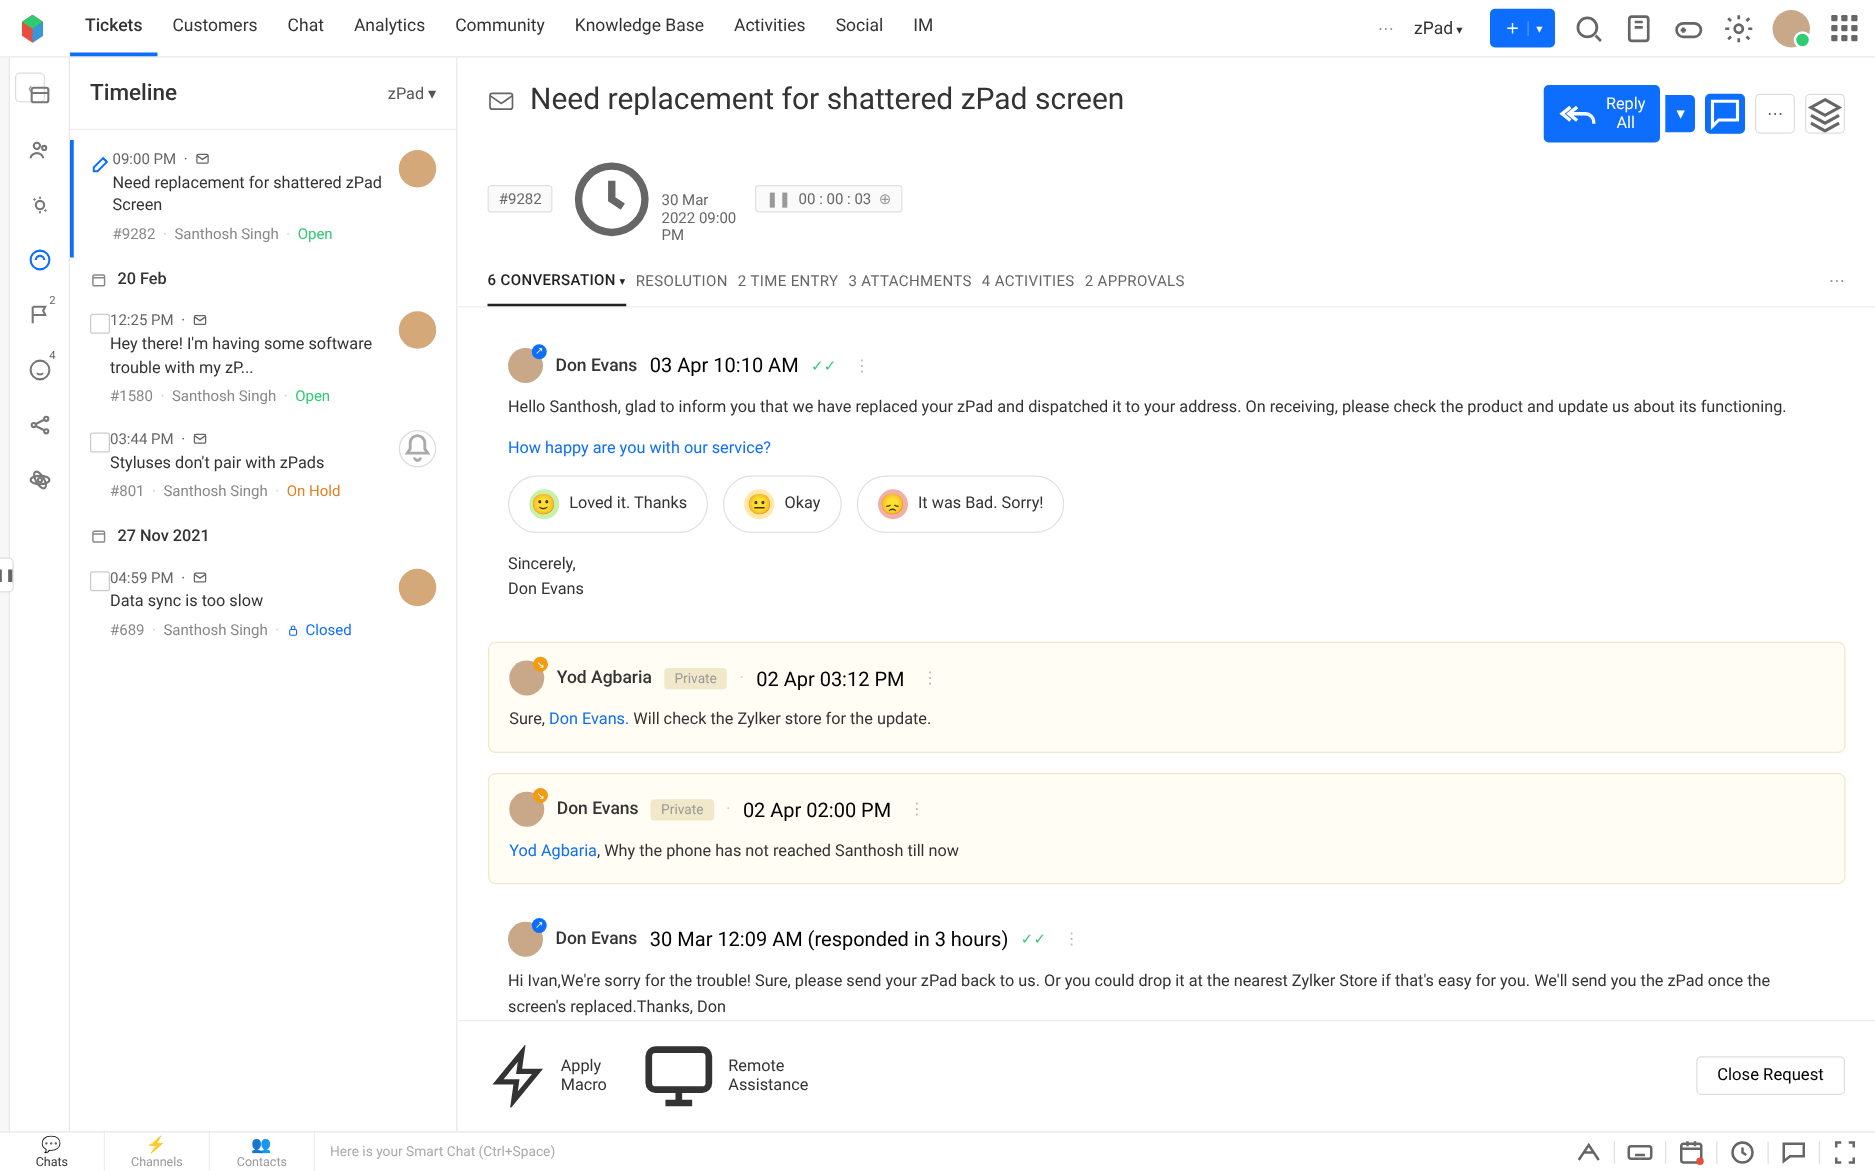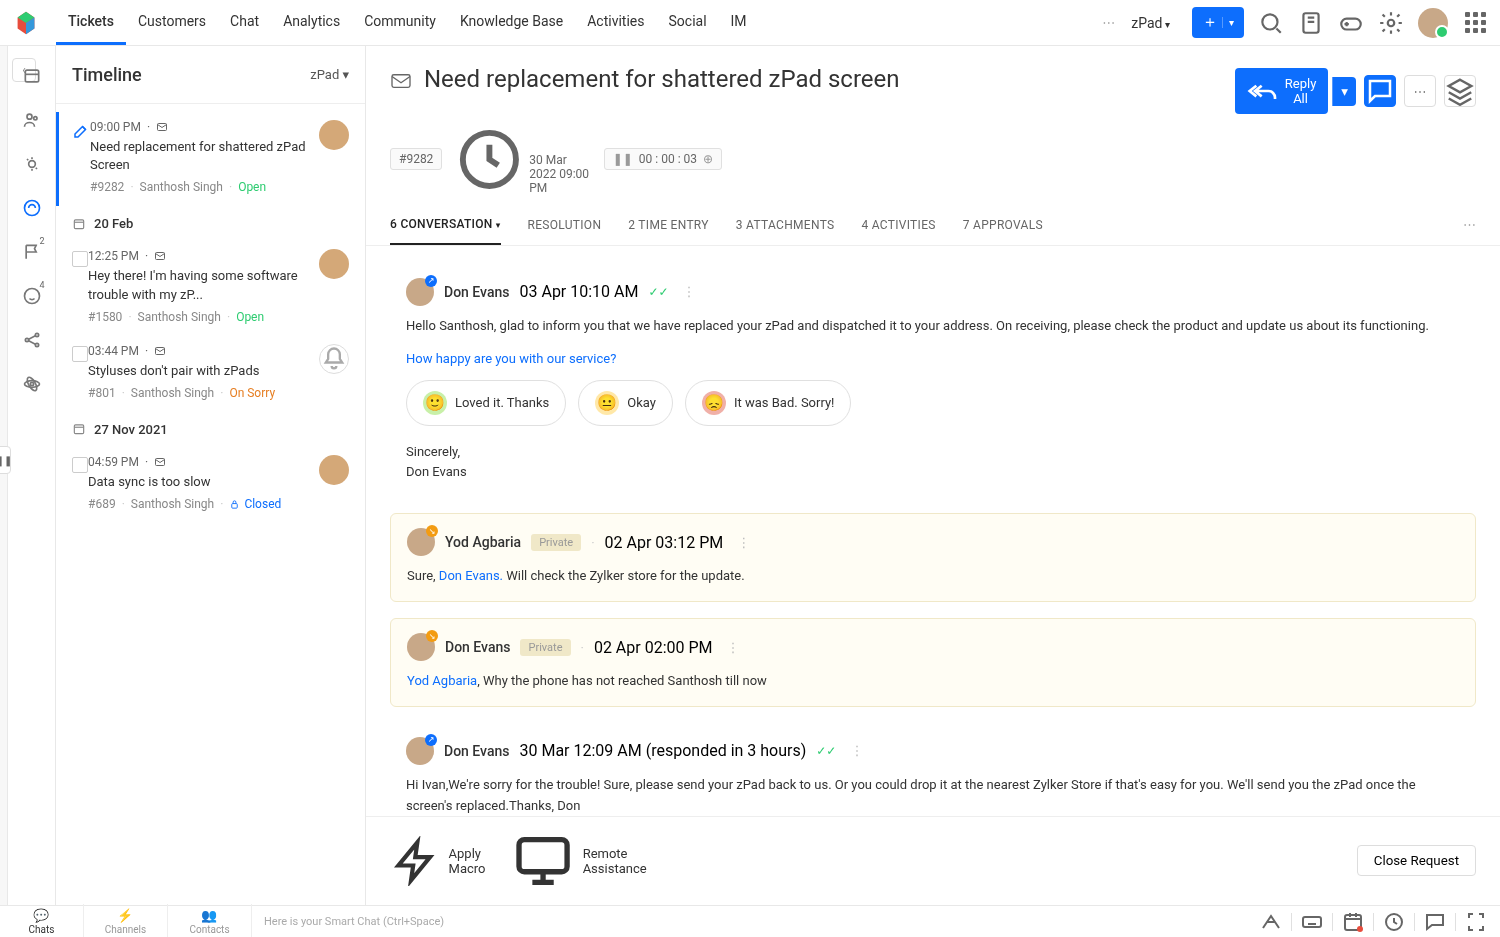--- a/index.html
+++ b/index.html
@@ -62,21 +62,21 @@
 .reply-btn{background:#0d6efd;color:#fff;border:none;border-radius:4px;padding:7px 12px;display:flex;align-items:center;gap:6px;cursor:pointer;font-size:13px}
 .reply-caret{background:#0d6efd;color:#fff;border:none;border-radius:0 4px 4px 0;padding:7px 8px;margin-left:-4px;border-left:1px solid rgba(255,255,255,.3);cursor:pointer}
 .sq-btn{width:32px;height:32px;border:1px solid #ddd;border-radius:4px;display:flex;align-items:center;justify-content:center;cursor:pointer;color:#666}
 .sq-btn.primary{background:#0d6efd;border-color:#0d6efd;color:#fff}
 .detail-sub{display:flex;align-items:center;gap:12px;padding:10px 24px;font-size:12px;color:#666}
 .ticket-num{padding:3px 8px;border:1px solid #e0e0e0;border-radius:3px;background:#fafafa}
 .created{display:flex;align-items:flex-end;gap:4px}
 .timer{padding:3px 8px;border:1px solid #e0e0e0;border-radius:3px;background:#fafafa;display:flex;align-items:center;gap:6px;font-variant-numeric:tabular-nums}
 .timer .pause{color:#999;cursor:pointer}
 .timer .add{color:#999;cursor:pointer}
-.tabs{display:flex;gap:27px;padding:0 24px;border-bottom:1px solid #eee;align-items:center}
+.tabs{display:flex;gap:8px;padding:0 24px;border-bottom:1px solid #eee;align-items:center}
 .tab{padding:12px 0;font-size:12px;color:#666;cursor:pointer;letter-spacing:.3px}
 .tab.active{border-bottom:2px solid #222;color:#222;font-weight:500}
 .tab .caret{font-size:9px;margin-left:3px}
 .tab-more{margin-left:auto;color:#999}
 .thread{flex:1;overflow-y:auto;padding:18px 24px;background:#fff}
 .msg{border-radius:6px;padding:14px 16px;margin-bottom:16px}
 .msg.private{background:#fffdf4;border:1px solid #f0e8c8}
 .msg.reply{background:#fff}
 .msg-head{display:flex;align-items:center;gap:10px;margin-bottom:10px}
 .msg-avatar{width:28px;height:28px;border-radius:50%;background:#c8a888;position:relative;flex-shrink:0}
@@ -295,21 +295,21 @@
                   <rect x="3" y="5" width="18" height="14" rx="2"></rect>
                   <path d="M3 7l9 6 9-6"></path>
                 </svg>
               </div>
               <div class="ticket-title">Styluses don't pair with zPads</div>
               <div class="ticket-meta">
                 <span>#801</span>
                 <span class="dot">·</span>
                 <span>Santhosh Singh</span>
                 <span class="dot">·</span>
-                <span class="status-hold">On Sorry</span>
+                <span class="status-hold">On Hold</span>
               </div>
             </div>
             <div class="ticket-bell">
               <svg width="14" height="14" viewBox="0 0 24 24" fill="none" stroke="currentColor" stroke-width="2">
                 <path d="M12 3a5 5 0 00-5 5v4l-2 3h14l-2-3V8a5 5 0 00-5-5zM10 18a2 2 0 004 0"></path>
               </svg>
             </div>
           </div>
           <div class="tl-date">
             <svg viewBox="0 0 24 24" fill="none" stroke="currentColor" stroke-width="2">
@@ -390,21 +390,21 @@
             <span>00 : 00 : 03</span>
             <span class="add">⊕</span>
           </span>
       </div>
       <div class="tabs" id="detail-tabs">
           <div class="tab active">6 CONVERSATION<span class="caret">▾</span></div>
           <div class="tab">RESOLUTION</div>
           <div class="tab">2 TIME ENTRY</div>
           <div class="tab">3 ATTACHMENTS</div>
           <div class="tab">4 ACTIVITIES</div>
-          <div class="tab">7 APPROVALS</div>
+          <div class="tab">2 APPROVALS</div>
           <div class="tab-more">⋯</div>
         </div>
       <div class="thread" id="thread">
           <div class="msg reply">
             <div class="msg-head">
               <div class="msg-avatar out"></div>
               <span class="msg-author">Don Evans</span>
               <span class="msg-time">03 Apr 10:10 AM</span>
               <span class="msg-checks">✓✓</span>
               <span class="msg-more">⋮</span>

